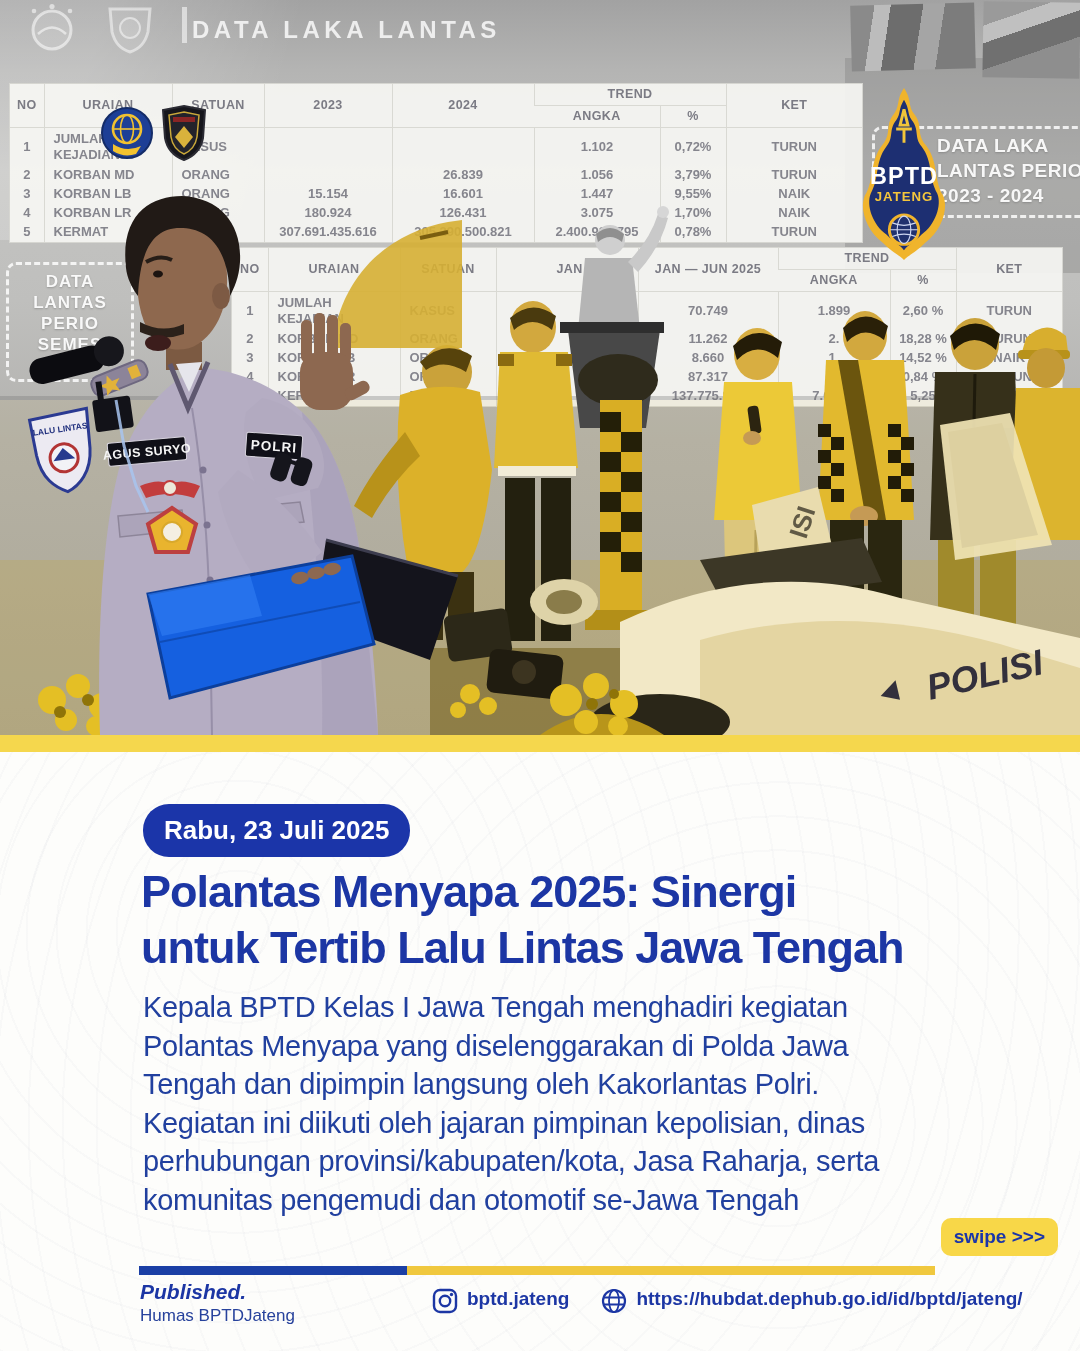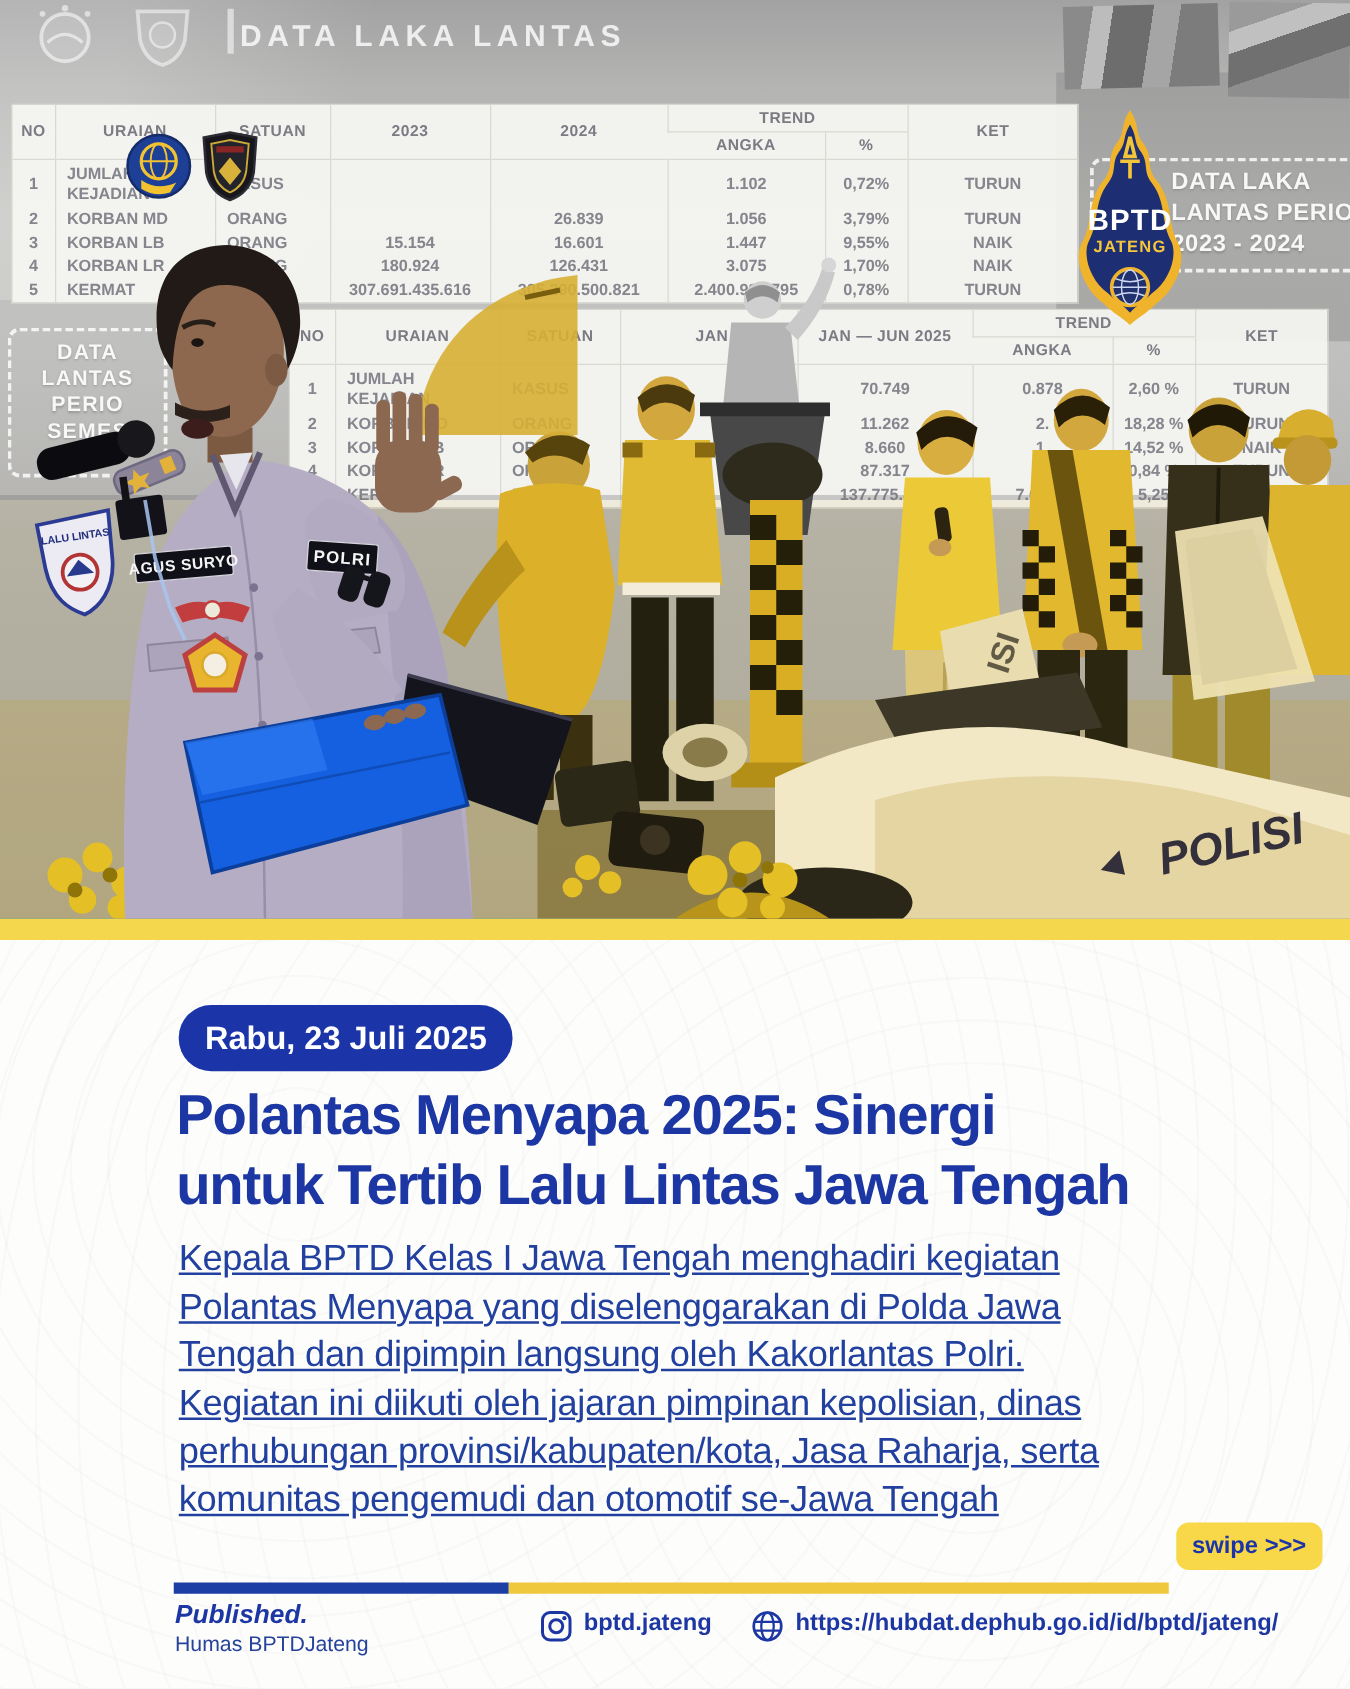--- a/index.html
+++ b/index.html
@@ -1,19 +1,19 @@
 <!DOCTYPE html>
 <html><head>
 <meta charset="utf-8">
 <style>
   html,body{margin:0;padding:0;background:#e8e8e8;}
   .canvas{position:relative;width:1080px;height:1351px;overflow:hidden;
           font-family:"Liberation Sans",sans-serif;background:#fff;}
   
-  .photo{position:absolute;left:0;top:0;width:1080px;height:735px;overflow:hidden;background:#0f766e;}
+  .photo{position:absolute;left:0;top:0;width:1080px;height:735px;overflow:hidden;background:#a16207;}
   .screen-bg{position:absolute;inset:0;
     background:linear-gradient(180deg,#a2a2a2 0,#b4b4b3 70px,#c4c4c2 170px,#bfbfbd 300px,#b3b2af 440px,#a9a8a4 735px);}
   .screen-glare{position:absolute;left:0;top:0;width:700px;height:240px;
     background:linear-gradient(105deg,rgba(255,255,255,.20) 0 14%,rgba(255,255,255,0) 40%);}
   .screen-dark-right{position:absolute;left:845px;top:58px;width:235px;height:215px;background:rgba(122,122,122,.35);}
   .corner-photo{position:absolute;}
   .cp1{left:851px;top:4px;width:124px;height:66px;transform:rotate(-1.5deg);
     background:linear-gradient(100deg,#8a8a8a 0 18%,#bcbcbc 18% 30%,#6d6d6d 30% 54%,#a5a5a5 54% 70%,#7c7c7c 70%);}
   .cp2{left:983px;top:2px;width:97px;height:76px;transform:rotate(1deg);
     background:linear-gradient(160deg,#9a9a9a 0 22%,#c0c0c0 22% 38%,#707070 38% 62%,#8e8e8e 62%);}
@@ -57,21 +57,21 @@
   
   .post{position:absolute;left:0;top:752px;width:1080px;height:599px;background:#fdfdfb;
     background-image:
       repeating-radial-gradient(circle at 22% 30%,rgba(160,165,185,.05) 0 2px,rgba(0,0,0,0) 2px 30px),
       repeating-radial-gradient(circle at 72% 62%,rgba(160,165,185,.05) 0 2px,rgba(0,0,0,0) 2px 34px);}
   .date-pill{position:absolute;left:143px;top:52px;background:#1b35a9;color:#fff;
     font-size:26px;font-weight:bold;padding:11px 21px;border-radius:26px;}
   .post-title{position:absolute;left:141px;top:112px;color:#1c36a4;font-size:45px;
     font-weight:bold;line-height:56px;letter-spacing:-1px;}
   .post-body{position:absolute;left:143px;top:236px;color:#21409f;font-size:29px;
-    line-height:38.5px;letter-spacing:-.3px;text-decoration:underline;}
+    line-height:38.5px;letter-spacing:-.3px;}
   .swipe-btn{position:absolute;right:22px;top:466px;background:#f8d748;color:#1b35a9;
     font-size:19px;font-weight:bold;padding:8px 13px;border-radius:10px;border:none;cursor:pointer;}
   .divider{position:absolute;left:139px;top:514px;width:796px;height:9px;display:flex;}
   .divider .seg-blue{width:268px;height:9px;background:#1b3fa5;}
   .divider .seg-yellow{width:528px;height:9px;background:#f0c83e;}
   .published-block{position:absolute;left:140px;top:528px;color:#1c36a4;}
   .published{font-size:21px;font-weight:bold;font-style:italic;}
   .byline{font-size:17px;margin-top:2px;color:#27429c;}
   .links{position:absolute;left:432px;top:536px;display:flex;gap:9px;color:#1c36a4;}
   .links .lbl{font-size:19px;font-weight:bold;}
@@ -212,21 +212,21 @@
           <th>%</th>
         </tr>
       </thead>
       <tbody>
         <tr class="tall">
           <td>1</td>
             <td class="al wrap">JUMLAH KEJADIAN</td>
             <td class="al">KASUS</td>
             <td></td>
             <td>70.749</td>
-            <td>0.878</td>
+            <td>1.899</td>
             <td>2,60 %</td>
             <td>TURUN</td>
         </tr>
         <tr>
           <td>2</td>
             <td class="al">KORBAN MD</td>
             <td class="al">ORANG</td>
             <td></td>
             <td>11.262</td>
             <td>2.</td>

